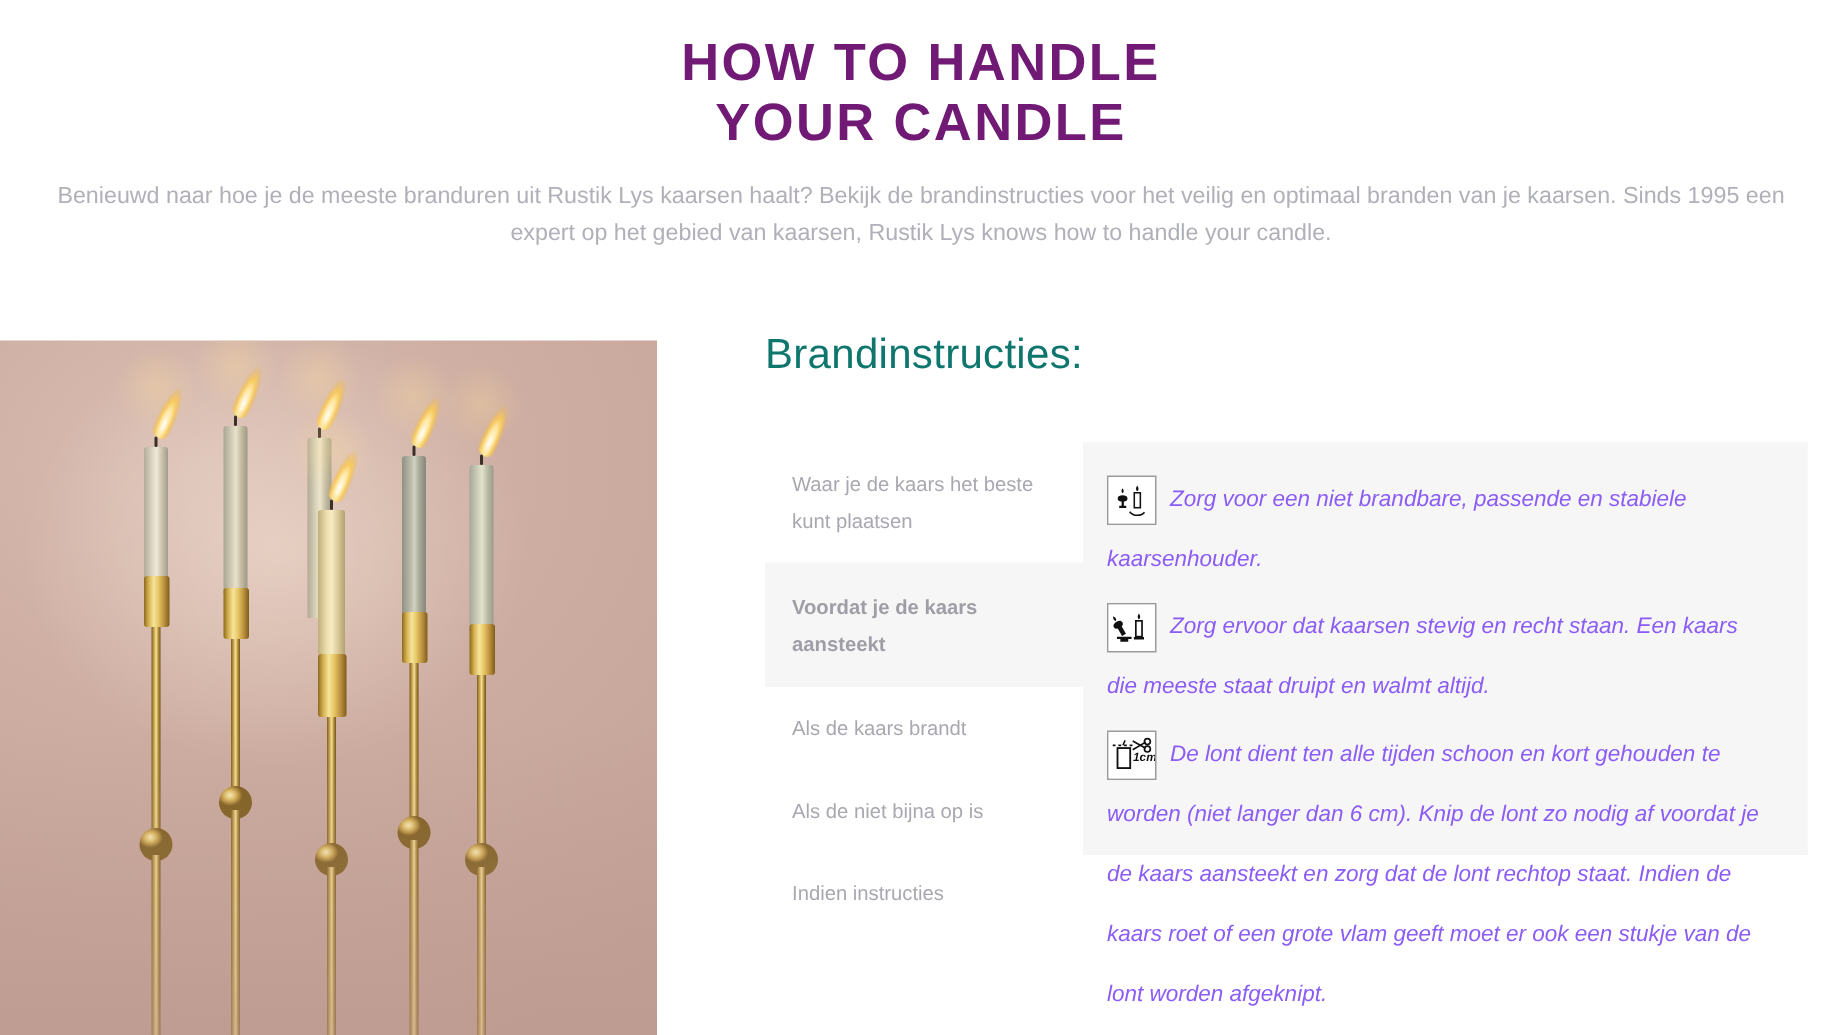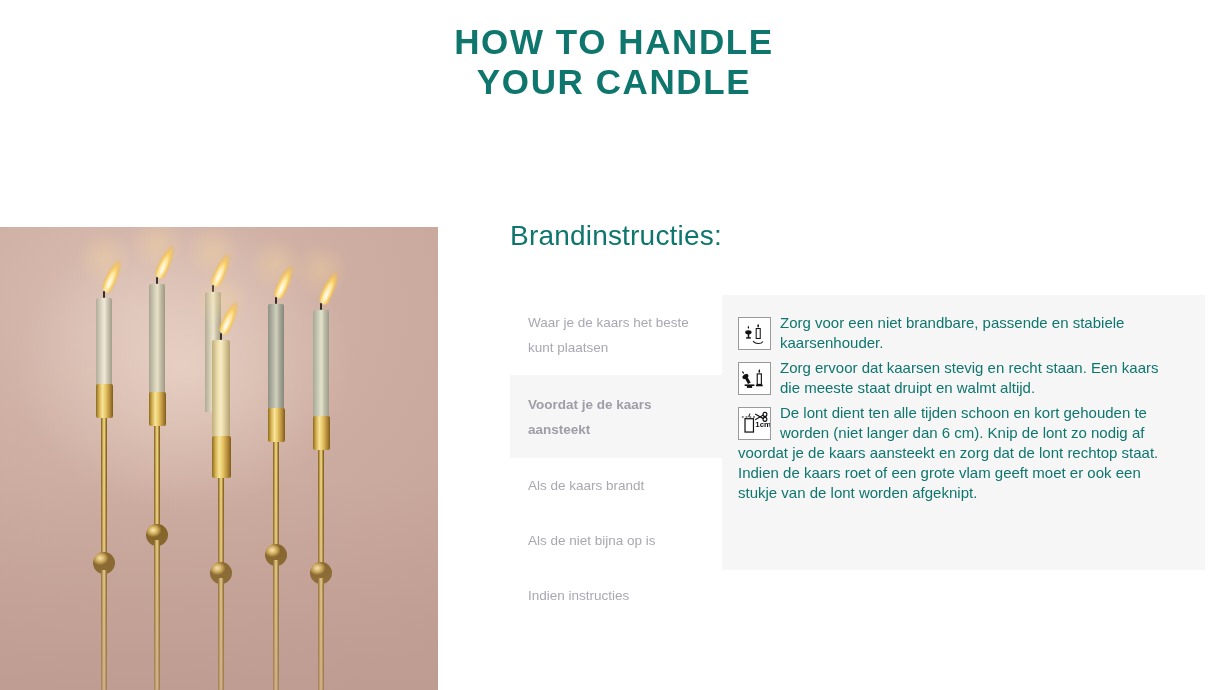--- a/index.html
+++ b/index.html
@@ -22,21 +22,21 @@
   
   .hero {
     padding-top: 22px;
     text-align: center;
   }
   .hero-title {
     font-size: 35px;
     line-height: 40px;
     font-weight: bold;
     letter-spacing: 1.6px;
-    color: #0f766e;
+    color: #701a75;
     text-transform: uppercase;
   }
   .hero-title .line { display: block; }
 
   .hero-sub {
     margin: 16px auto 0;
     width: 1196px;
     font-size: 15.5px;
     line-height: 25px;
     color: #b0b0b8;
@@ -194,22 +194,23 @@
   }
 
   .tab-content {
     flex: 1;
     padding: 18px 24px 20px 16px;
     background: #f6f6f6;
   }
 
   .instr {
     font-size: 15px;
-    line-height: 20px;
-    color: #0f766e;
+    line-height: 40px;
+    color: #8b5cf6;
+    font-style: italic;
   }
   .instr-item { margin-bottom: 5px; }
   .instr-item:last-child { margin-bottom: 8px; }
 
   .pictogram {
     float: left;
     width: 33px;
     height: 33px;
     margin: 4px 9px 0 0;
     border: 1px solid #9a9a9a;
@@ -224,20 +225,21 @@
 </head>
 <body>
 
 <div class="page">
 
   <div class="hero">
     <h1 class="hero-title">
       <span class="line">HOW TO HANDLE</span>
       <span class="line">YOUR CANDLE</span>
     </h1>
+    <p class="hero-sub">Benieuwd naar hoe je de meeste branduren uit Rustik Lys kaarsen haalt? Bekijk de brandinstructies voor het veilig en optimaal branden van je kaarsen. Sinds 1995 een expert op het gebied van kaarsen, Rustik Lys knows how to handle your candle.</p>
   </div>
 
   <div class="split">
 
     <div class="photo">
       <div class="wall-glow"></div>
 
       <div class="candle" style="left:96px; width:16px; height:463px;">
         <div class="glow" style="bottom:404px;"></div>
         <div class="flame" style="bottom:398px;"></div>

